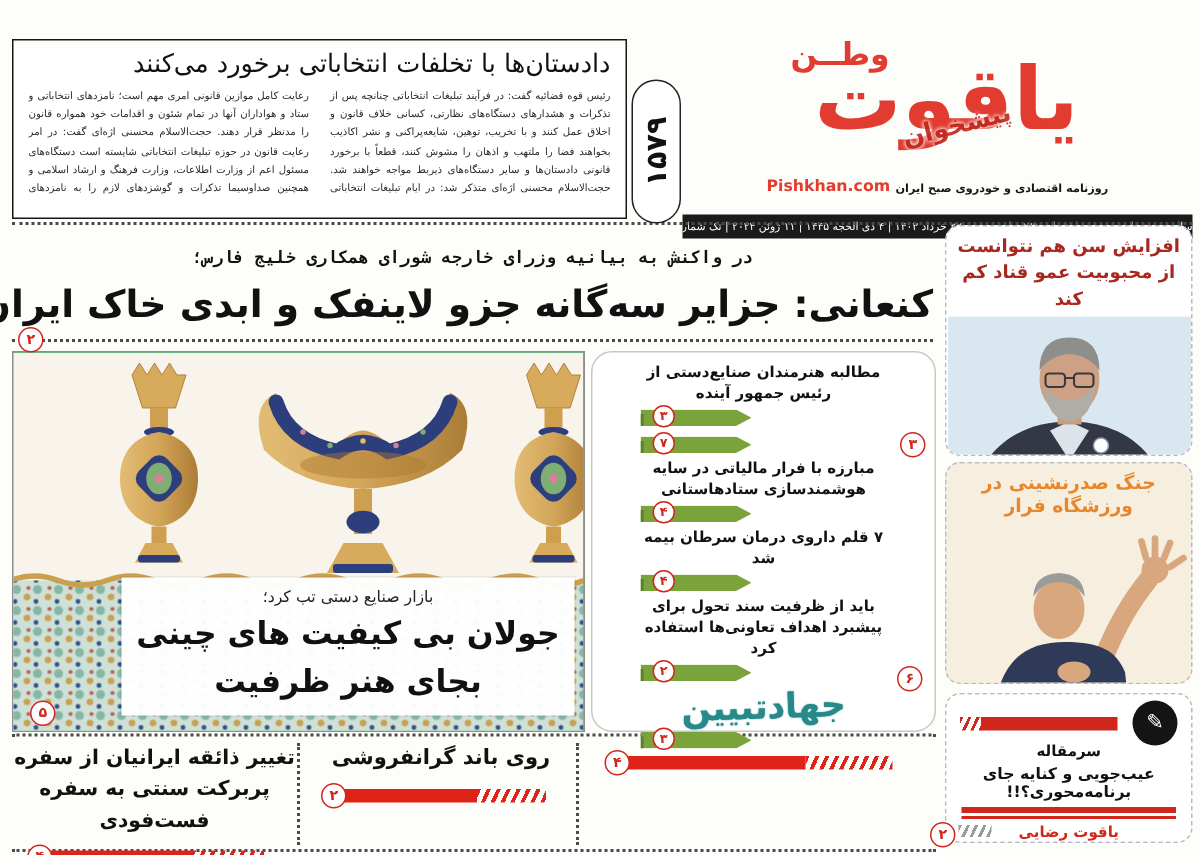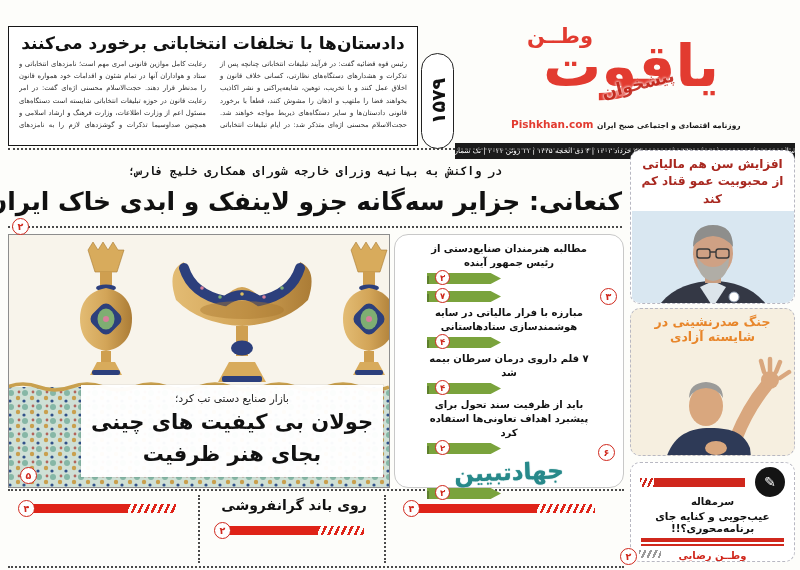--- a/index.html
+++ b/index.html
@@ -7,21 +7,21 @@
   .page{
     position:relative;width:800px;height:570px;margin:0 auto;background:#fdfdfa;
     font-family:"DejaVu Sans",sans-serif;direction:rtl;overflow:hidden;color:#111;
   }
   
   .dotted-h{position:absolute;height:0;border-top:2px dotted #4a4a4a;}
   .dotted-v{position:absolute;width:0;border-right:2px dotted #4a4a4a;}
 
   
   .pros-box{position:absolute;left:8px;top:26px;width:410px;height:120px;border:1.5px solid #161616;background:#fff;padding:5px 10px 4px;}
-  .pros-head{font-size:17px;font-weight:bold;text-align:center;margin:1px 0 5px;letter-spacing:-.3px;}
+  .pros-head{font-size:17px;font-weight:normal;margin:1px 0 5px;letter-spacing:-.3px;}
   .pros-cols{column-count:2;column-gap:14px;font-size:6.8px;line-height:1.8;text-align:justify;color:#2b2b2b;height:82px;overflow:hidden;}
 
   
   .masthead{position:absolute;left:455px;top:0;width:340px;height:150px;margin-top:16px;}
   .logo-wrap{position:absolute;right:34px;top:8px;width:260px;text-align:center;}
   .logo-sub{display:block;text-align:left;padding-left:26px;font-size:21px;font-weight:900;color:#e23b30;margin-bottom:-12px;}
   .logo-big{font-size:58px;font-weight:900;color:#e23b30;line-height:1.05;letter-spacing:-2px;}
   .watermark{position:absolute;right:120px;top:58px;transform:rotate(-14deg);color:#c22a1f;font-size:17px;font-weight:bold;opacity:.92;text-shadow:0 0 3px #fff,0 0 3px #fff;}
   .site{position:absolute;left:56px;top:102px;color:#e23b30;font-weight:bold;font-size:10.5px;direction:ltr;}
   .tagline{position:absolute;left:142px;top:105px;font-size:7.5px;font-weight:bold;color:#161616;white-space:nowrap;}
@@ -94,21 +94,21 @@
     </div>
   </div>
 
   <div class="masthead">
     <div class="logo-wrap">
       <span class="logo-sub">وطــن</span>
       <span class="logo-big">یاقوت</span>
     </div>
     <div class="watermark">پیشخوان</div>
     <div class="site">Pishkhan.com</div>
-    <div class="tagline">روزنامه اقتصادی و اجتماعی صبح ایران</div>
+    <div class="tagline">روزنامه اقتصادی و خودروی صبح ایران</div>
     <div class="datestrip">سال نوزدهم | دوره جدید | شماره ۱۵۷۹ | سه شنبه ۲۲ خرداد ۱۴۰۳ | ۴ ذی الحجه ۱۴۴۵ | ۱۱ ژوئن ۲۰۲۴ | تک شماره ۷۰۰۰ تومان</div>
   </div>
 
   <div class="issue-badge">
     <span class="issue-num">۱۵۷۹</span>
   </div>
 
   <div class="dotted-h" style="left:8px;top:148px;width:787px;"></div>
   <div class="dotted-h" style="left:8px;top:226px;width:614px;"></div>
   <div class="dotted-h" style="left:8px;top:489px;width:616px;"></div>
@@ -217,38 +217,38 @@
         <span class="rbadge">۲</span>
       </div>
     <div class="jahad">جهادتبیین</div>
     <div class="ribbon-row">
         <div class="ribbon"></div>
         <span class="rbadge">۳</span>
       </div>
   </div>
 
   <div class="rc-box gh-box">
-    <div class="gh-head">افزایش سن هم مالیاتی از محبوبیت عمو قناد کم کند</div>
+    <div class="gh-head">افزایش سن هم نتوانست از محبوبیت عمو قناد کم کند</div>
     <svg width="162" height="112" viewBox="0 0 162 112">
       <rect width="162" height="112" fill="#d9e7f1"></rect>
       <path d="M18,112 C28,82 54,70 81,70 C108,70 134,82 144,112 Z" fill="#343845"></path>
       <path d="M68,76 L81,70 L94,76 L81,96 Z" fill="#dce4ea"></path>
       <rect x="73" y="56" width="16" height="16" fill="#c99c7e"></rect>
       <ellipse cx="81" cy="42" rx="20" ry="24" fill="#cfa184"></ellipse>
       <path d="M61,36 Q61,14 81,14 Q101,14 101,36 Q94,26 81,25 Q68,26 61,36 Z" fill="#8e8e8c"></path>
       <path d="M65,46 Q65,68 81,70 Q97,68 97,46 Q91,56 81,56 Q71,56 65,46 Z" fill="#b0ada6"></path>
       <rect x="65" y="38" width="13" height="9" rx="2.5" fill="none" stroke="#3a3a3a" stroke-width="1.4"></rect>
       <rect x="84" y="38" width="13" height="9" rx="2.5" fill="none" stroke="#3a3a3a" stroke-width="1.4"></rect>
       <line x1="78" y1="41" x2="84" y2="41" stroke="#3a3a3a" stroke-width="1.4"></line>
       <circle cx="102" cy="86" r="5" fill="#fff" stroke="#8d9bb0"></circle>
     </svg>
   </div>
 
   <div class="rc-box az-box">
-    <div class="az-head">جنگ صدرنشینی در شایسته آزادی</div>
+    <div class="az-head">جنگ صدرنشینی در ورزشگاه فرار</div>
     <svg width="162" height="120" viewBox="0 0 162 120">
       <rect width="162" height="120" fill="#f6efe0"></rect>
       <path d="M104,92 Q116,62 134,40" stroke="#d9a77e" stroke-width="13" fill="none" stroke-linecap="round"></path>
       <circle cx="138" cy="34" r="9" fill="#d9a77e"></circle>
       <path d="M132,26 L129,15 M138,25 L138,13 M144,26 L148,16 M148,32 L157,26" stroke="#d9a77e" stroke-width="4.5" stroke-linecap="round"></path>
       <path d="M32,120 C38,92 54,82 78,82 C102,82 112,88 118,102 L120,120 Z" fill="#2e3a57"></path>
       <ellipse cx="74" cy="60" rx="17" ry="20" fill="#d9a77e"></ellipse>
       <path d="M57,52 Q57,37 74,36 Q91,37 91,52 Q85,42 74,42 Q63,42 57,52 Z" fill="#9b9b99"></path>
       <ellipse cx="84" cy="102" rx="11" ry="7" fill="#d9a77e"></ellipse>
     </svg>
@@ -257,21 +257,21 @@
   <div class="rc-box ed-box">
     <div class="ed-top">
       <span class="ed-hatch"></span>
       <span class="ed-bar"></span>
       <span class="pen-icon">✎</span>
     </div>
     <div class="ed-label">سرمقاله</div>
     <div class="ed-headline">عیب‌جویی و کنایه جای برنامه‌محوری؟!!</div>
     <div class="ed-rule"></div>
     <div class="ed-rule2"></div>
-    <div class="ed-author">وطــن رضایی</div>
+    <div class="ed-author">یاقوت رضایی</div>
     <span class="ed-hatch-b"></span>
   </div>
 
   <div class="b-story" style="left:390px;width:232px;">
     <div class="redbar-row" style="width:206px;">
       <span class="bbadge">۴</span>
       <span class="bar-solid" style="width:122px;"></span>
       <span class="bar-hatch" style="left:134px;width:58px;"></span>
     </div>
   </div>
@@ -281,20 +281,24 @@
       <div>روی باند گرانفروشی</div>
     </div>
     <div class="redbar-row" style="width:160px;">
       <span class="bbadge">۲</span>
       <span class="bar-solid" style="width:92px;"></span>
       <span class="bar-hatch" style="left:104px;width:46px;"></span>
     </div>
   </div>
 
   <div class="b-story" style="left:8px;width:190px;">
+    <div class="b-head" style="font-size:13.5px;">
+      <div>تغییر ذائقه ایرانیان از سفره</div>
+      <div>پربرکت سنتی به سفره فست‌فودی</div>
+    </div>
     <div class="redbar-row" style="width:170px;">
       <span class="bbadge">۴</span>
       <span class="bar-solid" style="width:98px;"></span>
       <span class="bar-hatch" style="left:110px;width:48px;"></span>
     </div>
   </div>
 
   <span class="page-badge" style="left:12px;top:218px;">۲</span>
   <span class="page-badge" style="left:20px;top:467px;">۵</span>
   <span class="page-badge" style="left:600px;top:288px;">۳</span>

